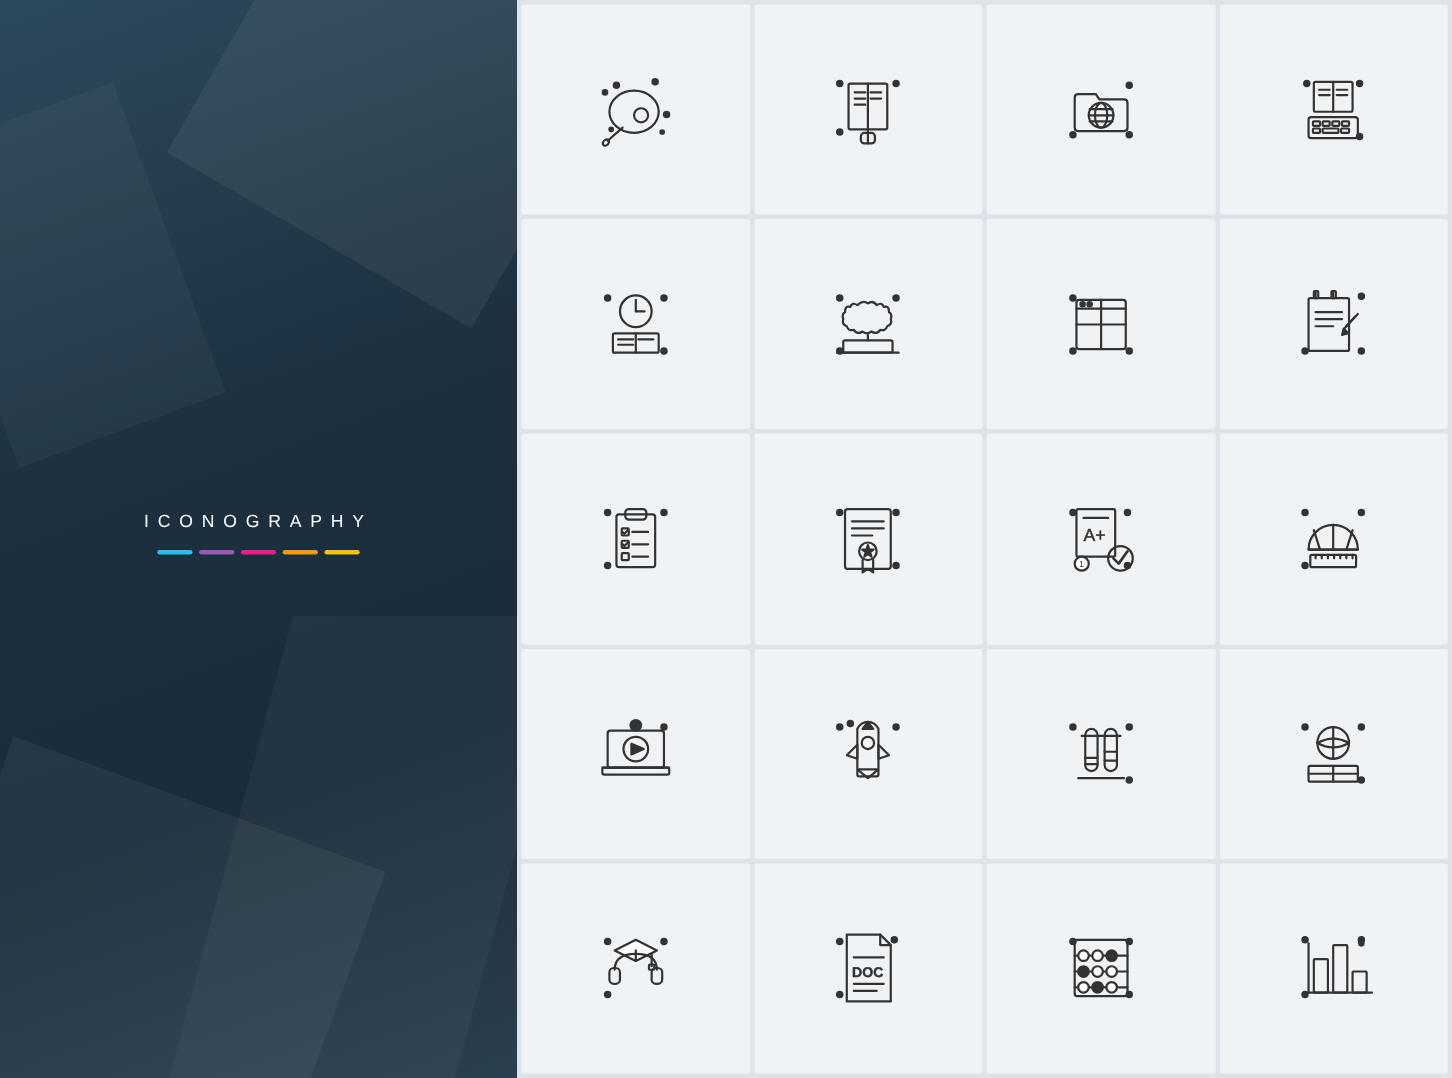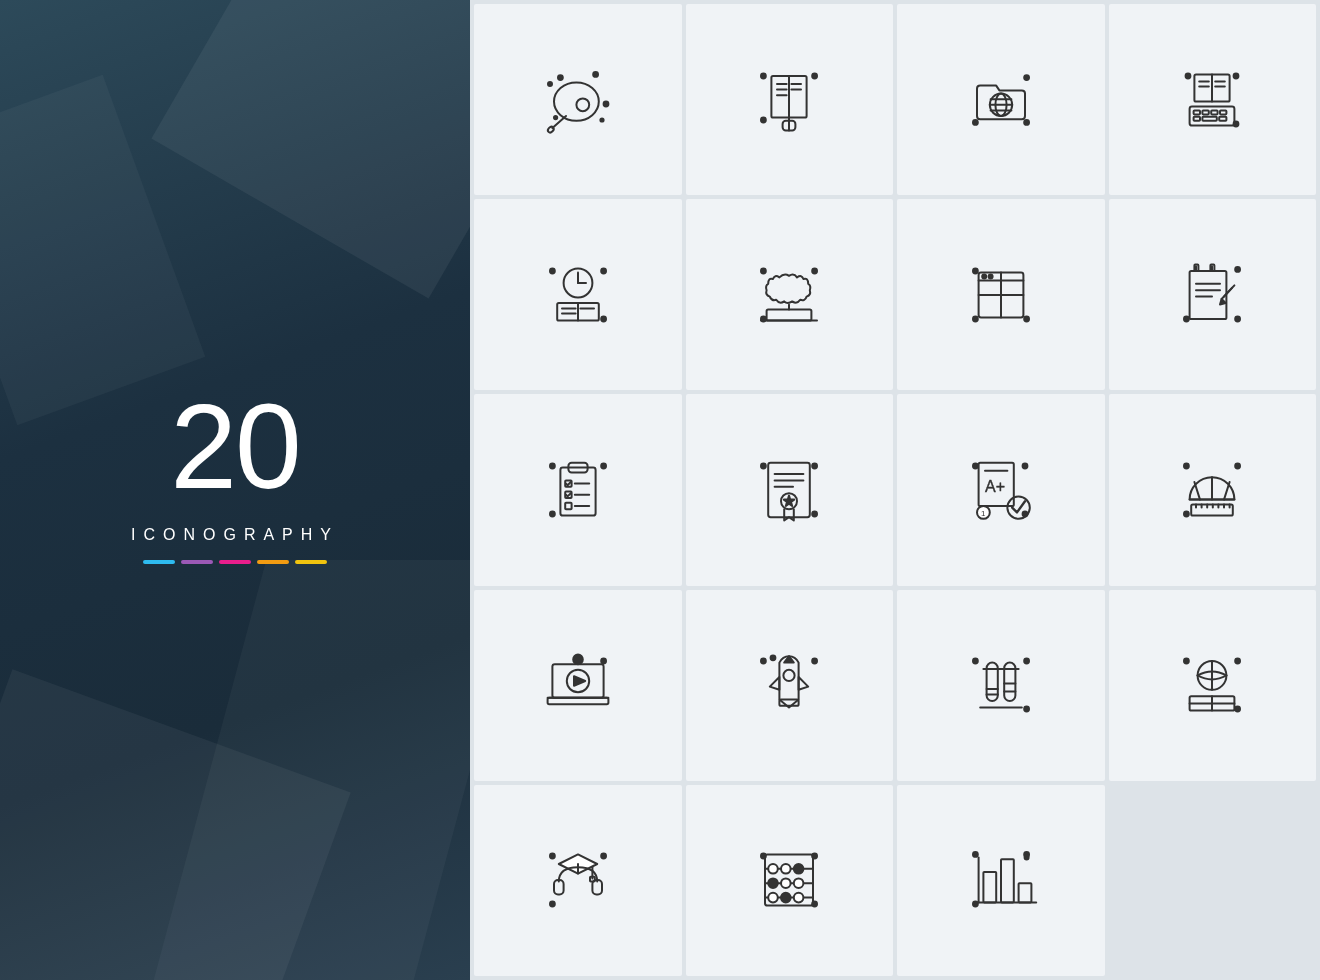--- a/index.html
+++ b/index.html
@@ -123,21 +123,20 @@
       height: 80px;
     }
   </style>
 </head>
 <body>
 
 <div class="left-panel">
   <div class="diagonal-shape"></div>
   <div class="diagonal-shape2"></div>
   <div class="left-content">
-    <div class="big-number">20</div>
     <div class="iconography-label">ICONOGRAPHY</div>
     <div class="color-bars">
       <div class="color-bar" style="background:#2ebbf0;"></div>
       <div class="color-bar" style="background:#9b59b6;"></div>
       <div class="color-bar" style="background:#e91e8c;"></div>
       <div class="color-bar" style="background:#f39c12;"></div>
       <div class="color-bar" style="background:#f1c40f;"></div>
     </div>
   </div>
 </div>
@@ -459,20 +458,35 @@
       <line x1="68" y1="34" x2="68" y2="48"></line>
       <rect x="65" y="46" width="6" height="6" rx="1"></rect>
 
       <path d="M26 52 Q26 34 50 34 Q74 34 74 52"></path>
 
       <rect x="20" y="50" width="12" height="18" rx="5"></rect>
       <rect x="68" y="50" width="12" height="18" rx="5"></rect>
     </svg>
   </div>
 
+  <div class="icon-cell">
+    <svg viewBox="0 0 100 100" fill="none" stroke="#333" stroke-width="2.5" stroke-linecap="round" stroke-linejoin="round">
+      <circle cx="18" cy="20" r="3" fill="#333"></circle>
+      <circle cx="80" cy="18" r="3" fill="#333"></circle>
+      <circle cx="18" cy="80" r="3" fill="#333"></circle>
+
+      <path d="M26 12 L64 12 L76 24 L76 88 L26 88 Z"></path>
+      <path d="M64 12 L64 24 L76 24"></path>
+
+      <text x="32" y="60" font-size="16" font-family="Arial" font-weight="bold" stroke="#333" fill="#333" stroke-width="0.5">DOC</text>
+      <line x1="34" y1="38" x2="68" y2="38"></line>
+      <line x1="34" y1="68" x2="68" y2="68"></line>
+      <line x1="34" y1="76" x2="60" y2="76"></line>
+    </svg>
+  </div>
 
   <div class="icon-cell">
     <svg viewBox="0 0 100 100" fill="none" stroke="#333" stroke-width="2.5" stroke-linecap="round" stroke-linejoin="round">
       <circle cx="18" cy="20" r="3" fill="#333"></circle>
       <circle cx="82" cy="20" r="3" fill="#333"></circle>
       <circle cx="82" cy="80" r="3" fill="#333"></circle>
 
       <rect x="20" y="18" width="60" height="64" rx="3"></rect>
 
       <line x1="20" y1="36" x2="80" y2="36"></line>

